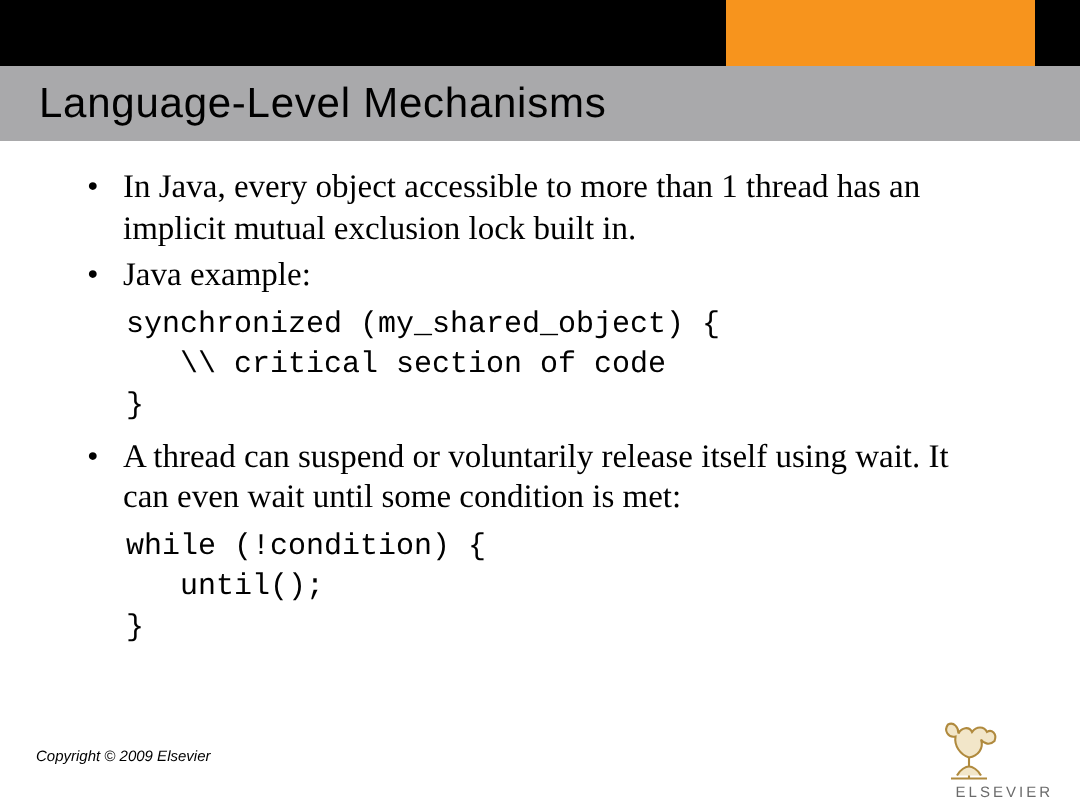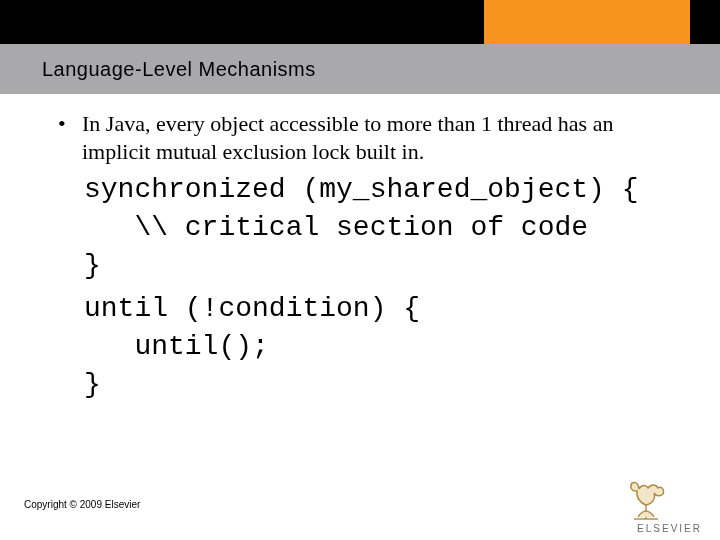--- a/index.html
+++ b/index.html
@@ -1,50 +1,54 @@
 <!DOCTYPE html>
 <html><head>
 <meta charset="utf-8">
 <style>
   * { margin: 0; padding: 0; box-sizing: border-box; }
   html, body { width: 720px; height: 540px; background: #fff; font-family: "Times New Roman", Times, serif; }
   .slide { position: relative; width: 720px; height: 540px; overflow: hidden; }
   .top-black { position: absolute; top: 0; left: 0; width: 720px; height: 44px; background: #000; }
   .orange-box { position: absolute; top: 0; right: 30px; width: 206px; height: 44px; background: #f7941d; }
   .title-bar { position: absolute; top: 44px; left: 0; width: 720px; height: 50px; background: #a9a9ab; display: flex; align-items: center; }
-  .title-bar h1 { font-family: Impact, "Arial Black", sans-serif; font-weight: 400; font-size: 20px; letter-spacing: 0.5px; color: #000; padding-left: 42px; text-align: center; }
+  .title-bar h1 { font-family: Impact, "Arial Black", sans-serif; font-weight: 400; font-size: 28px; letter-spacing: 0.5px; color: #000; padding-left: 26px; text-align: center; }
   .content { position: absolute; top: 110px; left: 50px; right: 60px; }
   .content ul { list-style: none; }
   .content > ul > li { position: relative; padding-left: 32px; font-size: 22px; line-height: 1.25; color: #000; margin-bottom: 4px; }
   .content > ul > li::before { content: "•"; position: absolute; left: 8px; top: 0; font-size: 22px; }
-  .code { font-family: "Courier New", Courier, monospace; font-size: 28px; line-height: 1.35; margin: 6px 0 6px 34px; white-space: pre; }
-  .copyright { position: absolute; left: 24px; bottom: 30px; font-family: Arial, sans-serif; font-size: 10px; color: #000; }
+  .code { font-family: "Courier New", Courier, monospace; font-size: 20px; line-height: 1.35; margin: 6px 0 6px 34px; white-space: pre; }
+  .copyright { position: absolute; left: 24px; bottom: 30px; font-family: Arial, sans-serif; font-size: 10px; color: #000; font-style: italic; }
   .logo { position: absolute; right: 18px; bottom: 6px; text-align: center; }
   .logo-text { font-family: Arial, sans-serif; font-size: 10px; letter-spacing: 2px; color: #6b6b6b; margin-top: 2px; padding-left: 48px; }
   .logo svg { display: block; margin: 0 auto; }
 </style>
 </head>
 <body>
 <div class="slide">
 
   <div class="top-black"></div>
   <div class="orange-box"></div>
 
   <div class="title-bar">
     <h1>Language-Level Mechanisms</h1>
   </div>
 
   <div class="content">
     <ul>
       <li>In Java, every object accessible to more than 1 thread has an implicit mutual exclusion lock built in.</li>
+      <li>Java example:</li>
     </ul>
     <div class="code"><span>synchronized (my_shared_object) {</span>
 <span>   \\ critical section of code</span>
 <span>}</span></div>
-    <div class="code"><span>until (!condition) {</span>
+    <ul>
+      <li>A thread can suspend or voluntarily release itself using wait.  It can even wait until some condition is met:</li>
+    </ul>
+    <div class="code"><span>while (!condition) {</span>
 <span>   until();</span>
 <span>}</span></div>
   </div>
 
   <div class="copyright">Copyright © 2009 Elsevier</div>
 
   <div class="logo">
     <svg width="52" height="44" viewBox="0 0 52 44">
       <g fill="none" stroke="#b08a3e" stroke-width="1.4">
         <path d="M26 42 L26 24"></path>

